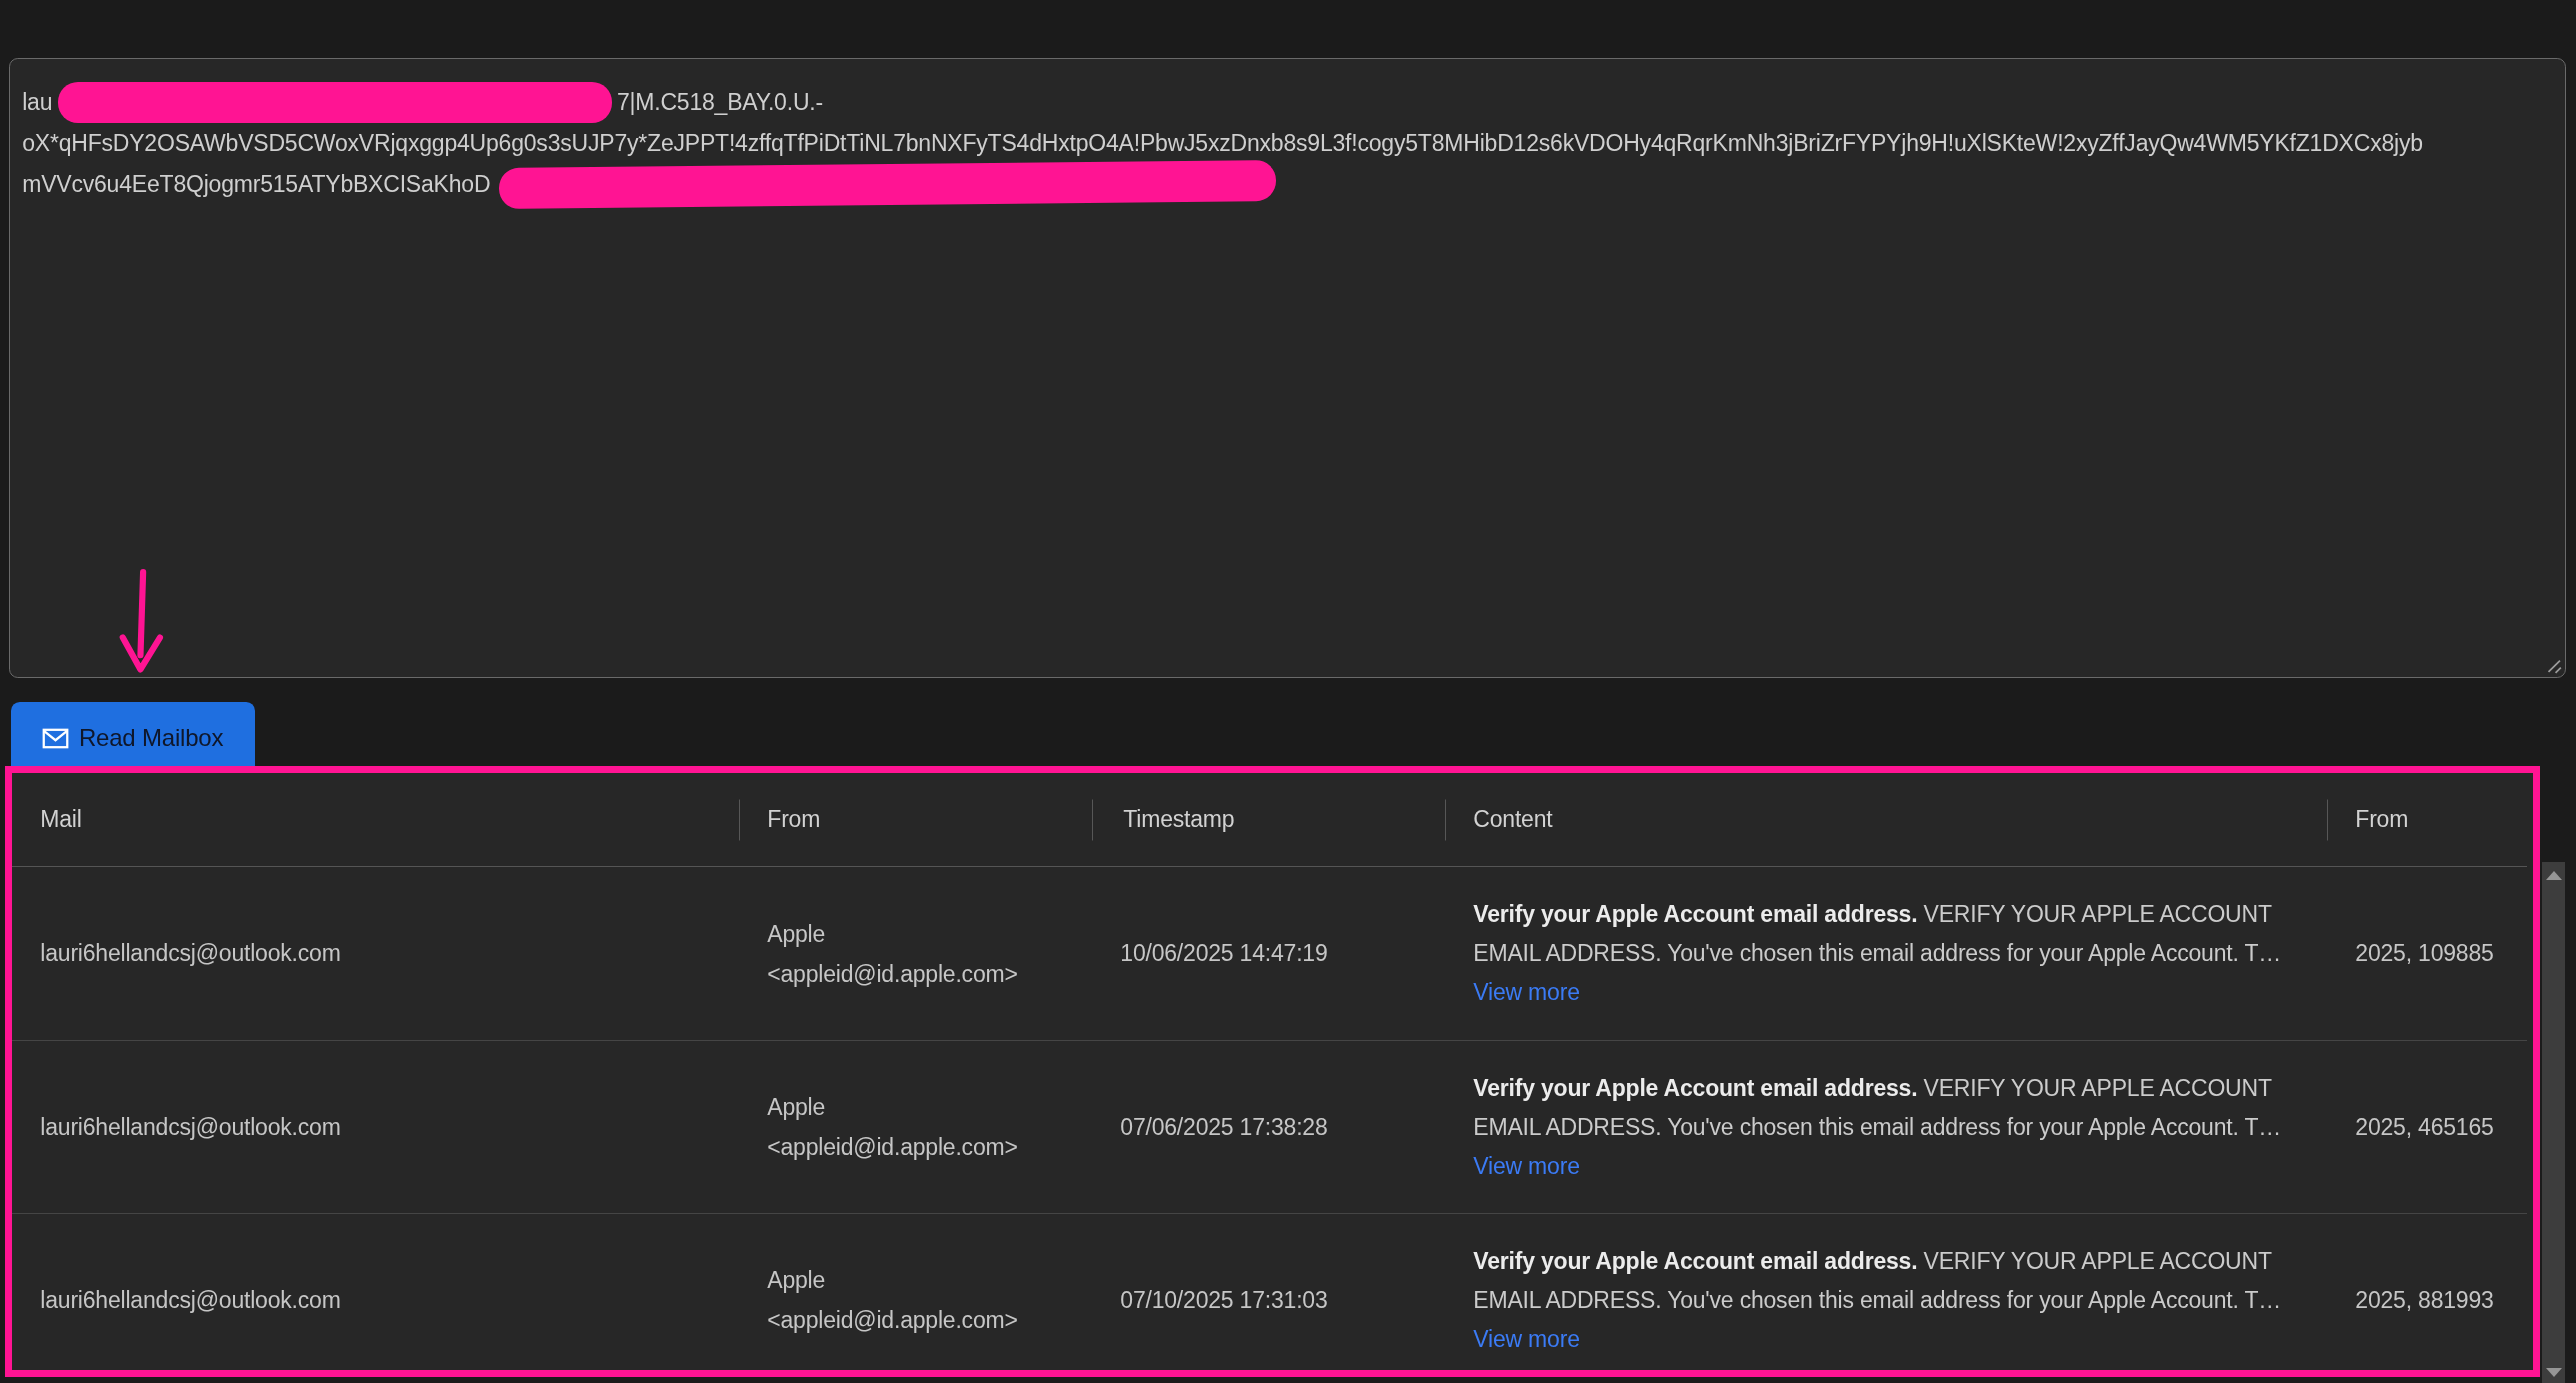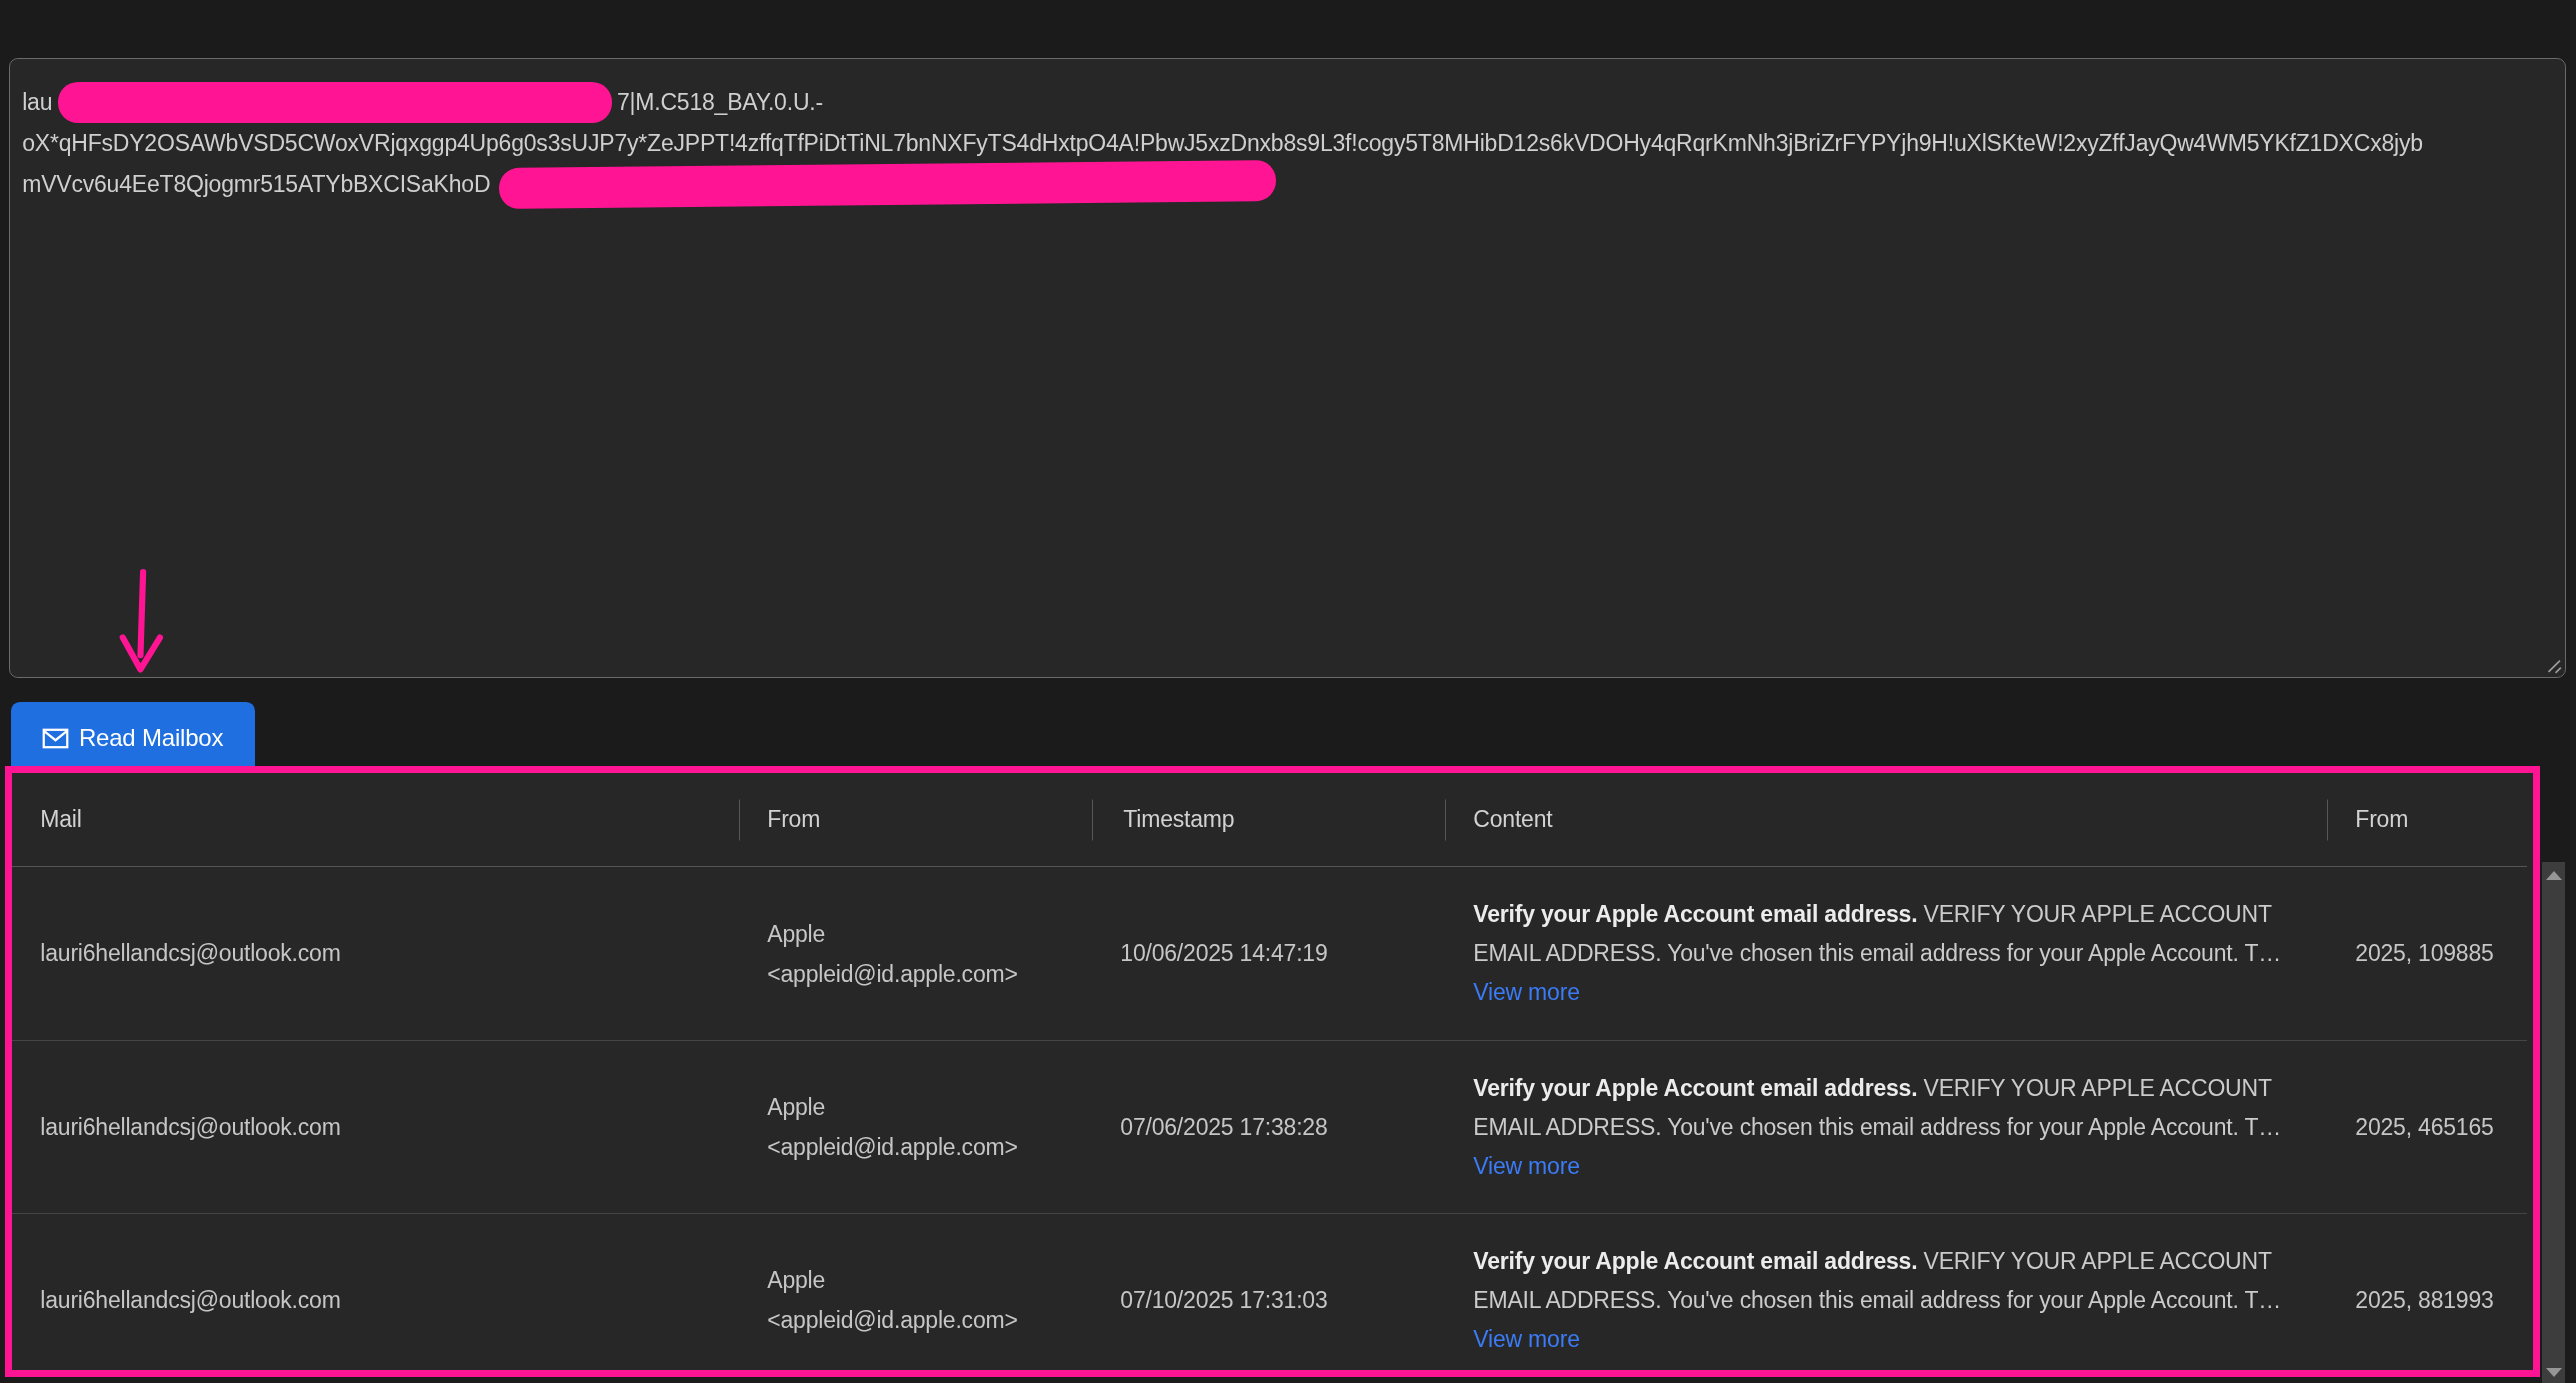--- a/index.html
+++ b/index.html
@@ -43,21 +43,21 @@
   }
   .bar1{width:554px;margin:0 5.3px;}
   .bar2{width:777px;margin-left:8.8px;transform:rotate(-0.6deg);}
   .resize-handle{position:absolute;right:2.6px;bottom:2.6px;}
   
   .arrow-annotation{position:absolute;left:113px;top:565px;pointer-events:none;}
   
   .read-btn{
     position:absolute;left:10.6px;top:702px;width:244px;height:72px;
     background:var(--blue);border:none;border-radius:8.8px;
-    color:#ffffff;font-size:24px;font-family:inherit;letter-spacing:-0.2px;
+    color:#0f172a;font-size:24px;font-family:inherit;letter-spacing:-0.2px;
     display:flex;align-items:center;justify-content:center;gap:10px;
     cursor:pointer;
   }
   
   .results-frame{
     position:absolute;left:5.3px;top:766px;width:2535px;height:611px;
     border:7px solid var(--pink);
     background:var(--panel-bg);
     overflow:hidden;
   }

